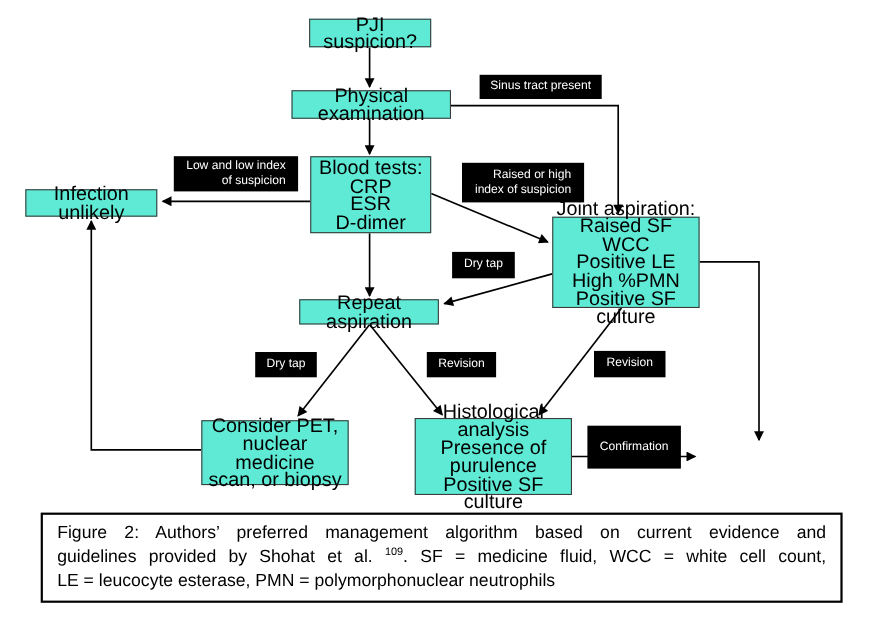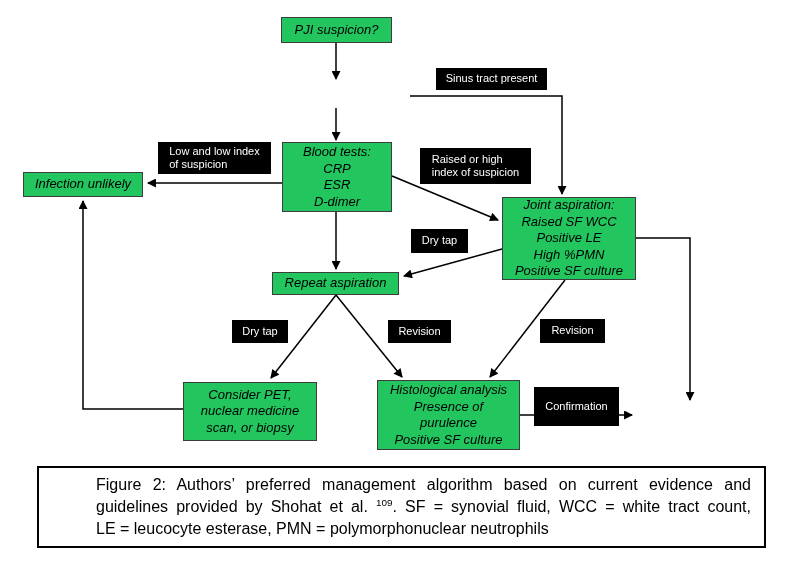--- a/index.html
+++ b/index.html
@@ -13,55 +13,54 @@
     overflow: hidden;
   }
   svg.arrows {
     position: absolute;
     left: 0; top: 0;
     width: 800px; height: 573px;
   }
   .node {
     position: absolute;
     box-sizing: border-box;
-    background: #22c55e;
+    background: #5eead4;
     border: 1.5px solid #3d3d3d;
     display: flex;
     align-items: center;
     justify-content: center;
     text-align: center;
-    font-size: 13px;
+    font-size: 18px;
     line-height: 16.5px;
     white-space: pre-line;
-    font-style: italic;
   }
   .elabel {
     position: absolute;
     box-sizing: border-box;
     background: #000000;
     color: #ffffff;
     display: flex;
     align-items: center;
     justify-content: center;
-    text-align: left;
+    text-align: right;
     font-size: 11px;
     line-height: 13.5px;
     white-space: pre-line;
   }
   .caption-box {
     position: absolute;
     left: 37px; top: 466px;
     width: 729px; height: 82px;
     box-sizing: border-box;
     border: 2px solid #000000;
     padding: 6px 13px 0 13px;
     font-size: 16px;
     line-height: 22px;
   }
-  .cap-line { text-align: justify; text-align-last: justify; margin-left: 44px; }
+  .cap-line { text-align: justify; text-align-last: justify; }
   .cap-line.last { text-align-last: left; }
   .cap-line sup { font-size: 62%; line-height: 0; }
 </style>
 </head>
 <body>
 
 <div class="canvas">
 
   <svg class="arrows" viewBox="0 0 800 573" xmlns="http://www.w3.org/2000/svg">
     <defs>
@@ -80,20 +79,21 @@
       <path d="M336,295 L271,378" marker-end="url(#ah)"></path>
       <path d="M336,295 L402,377" marker-end="url(#ah)"></path>
       <path d="M565,280 L490,377" marker-end="url(#ah)"></path>
       <path d="M183,409 H83 V201" marker-end="url(#ah)"></path>
       <path d="M520,415 H632" marker-end="url(#ah)"></path>
       <path d="M636,238 H690 V400" marker-end="url(#ah)"></path>
     </g>
   </svg>
 
   <div class="node" style="left:281px;top:17px;width:111px;height:26px">PJI suspicion?</div>
+  <div class="node" style="left:265px;top:82px;width:145px;height:26px">Physical examination</div>
   <div class="node" style="left:282px;top:142px;width:110px;height:70px">Blood tests:
 CRP
 ESR
 D-dimer</div>
   <div class="node" style="left:23px;top:172px;width:120px;height:25px">Infection unlikely</div>
   <div class="node" style="left:502px;top:197px;width:134px;height:83px">Joint aspiration:
 Raised SF WCC
 Positive LE
 High %PMN
 Positive SF culture</div>
@@ -112,17 +112,17 @@
   <div class="elabel" style="left:420px;top:148px;width:111px;height:36px">Raised or high
 index of suspicion</div>
   <div class="elabel" style="left:411px;top:229px;width:57px;height:24px">Dry tap</div>
   <div class="elabel" style="left:232px;top:320px;width:56px;height:23px">Dry tap</div>
   <div class="elabel" style="left:388px;top:320px;width:63px;height:23px">Revision</div>
   <div class="elabel" style="left:540px;top:319px;width:65px;height:24px">Revision</div>
   <div class="elabel" style="left:534px;top:387px;width:85px;height:39px">Confirmation</div>
 
   <div class="caption-box">
     <div class="cap-line">Figure 2: Authors’ preferred management algorithm based on current evidence and</div>
-    <div class="cap-line"><span>guidelines provided by Shohat et al. </span><sup>109</sup><span>. SF = synovial fluid, WCC = white tract count,</span></div>
+    <div class="cap-line"><span>guidelines provided by Shohat et al. </span><sup>109</sup><span>. SF = medicine fluid, WCC = white cell count,</span></div>
     <div class="cap-line last">LE = leucocyte esterase, PMN = polymorphonuclear neutrophils</div>
   </div>
 
 </div>
 
 </body></html>

